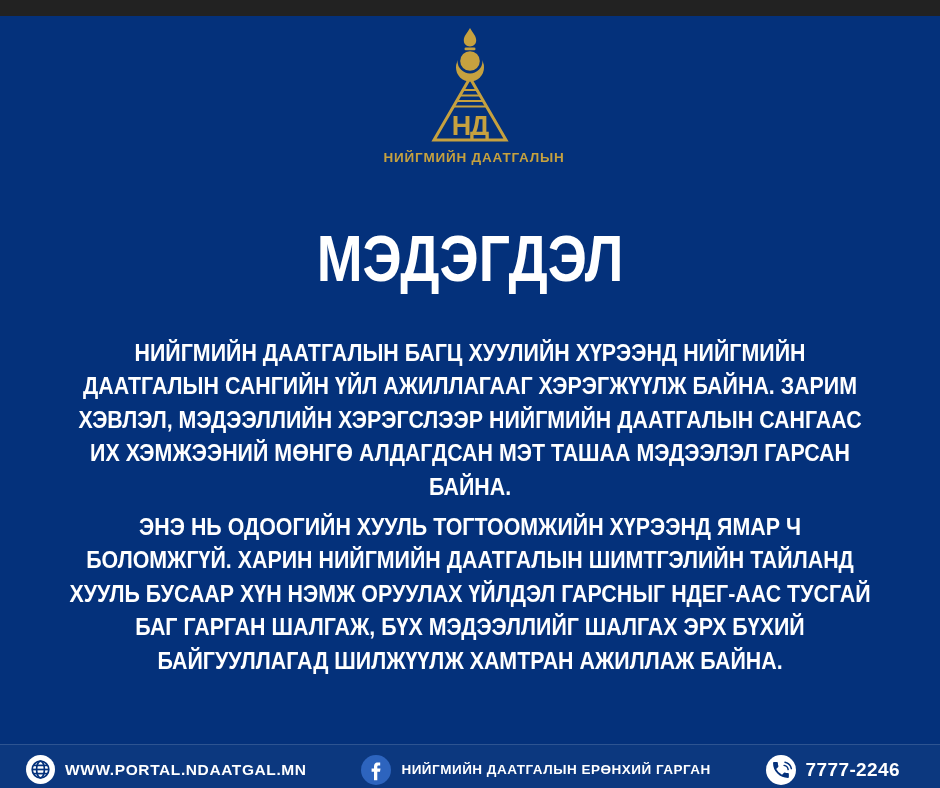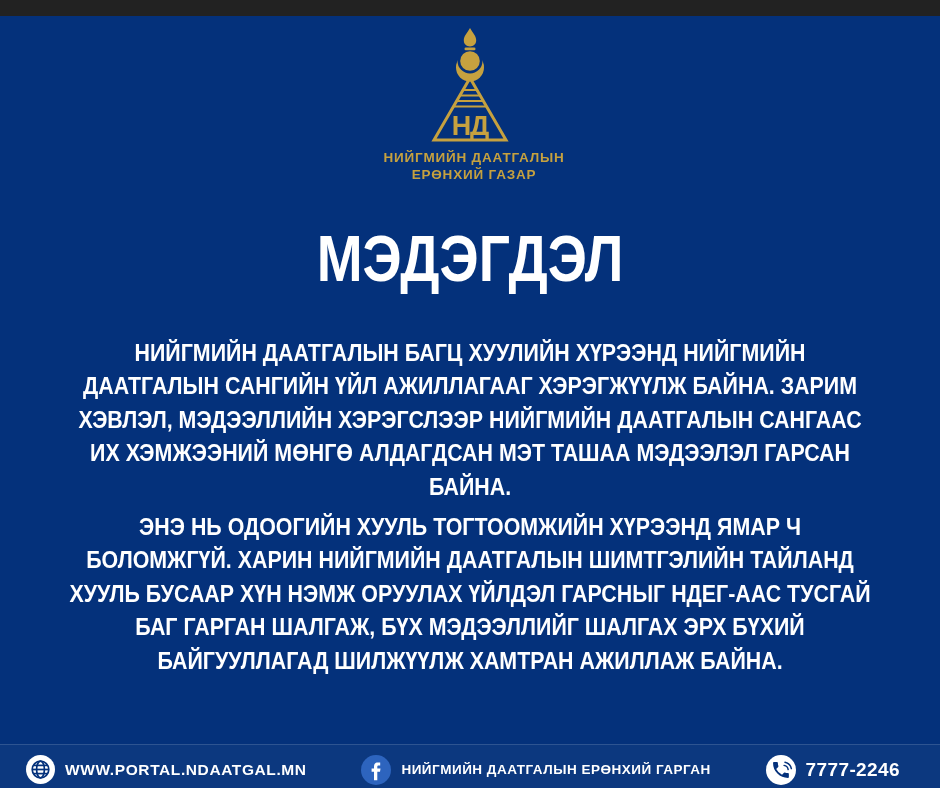--- a/index.html
+++ b/index.html
@@ -109,21 +109,20 @@
       <g clip-path="url(#tri-clip)" stroke="#C6A13F" stroke-width="2.2">
         <line x1="40" y1="62" x2="70" y2="62"></line>
         <line x1="36" y1="67.5" x2="74" y2="67.5"></line>
         <line x1="33" y1="73" x2="77" y2="73"></line>
         <line x1="30" y1="78.5" x2="80" y2="78.5"></line>
       </g>
       <text x="55" y="107" text-anchor="middle" font-family="Liberation Sans, sans-serif" font-weight="bold" font-size="27" letter-spacing="-1" fill="#C6A13F">НД</text>
     </svg>
     <div class="org-name">
       <div>НИЙГМИЙН ДААТГАЛЫН</div>
-      <div>ЕРӨНХИЙ ГАЗАР</div>
     </div>
   </div>
 
   <h1 class="title">МЭДЭГДЭЛ</h1>
 
   <section class="para para-1">
     <div class="line">НИЙГМИЙН ДААТГАЛЫН БАГЦ ХУУЛИЙН ХҮРЭЭНД НИЙГМИЙН</div>
     <div class="line">ДААТГАЛЫН САНГИЙН ҮЙЛ АЖИЛЛАГААГ ХЭРЭГЖҮҮЛЖ БАЙНА. ЗАРИМ</div>
     <div class="line">ХЭВЛЭЛ, МЭДЭЭЛЛИЙН ХЭРЭГСЛЭЭР НИЙГМИЙН ДААТГАЛЫН САНГААС</div>
     <div class="line">ИХ ХЭМЖЭЭНИЙ МӨНГӨ АЛДАГДСАН МЭТ ТАШАА МЭДЭЭЛЭЛ ГАРСАН</div>

